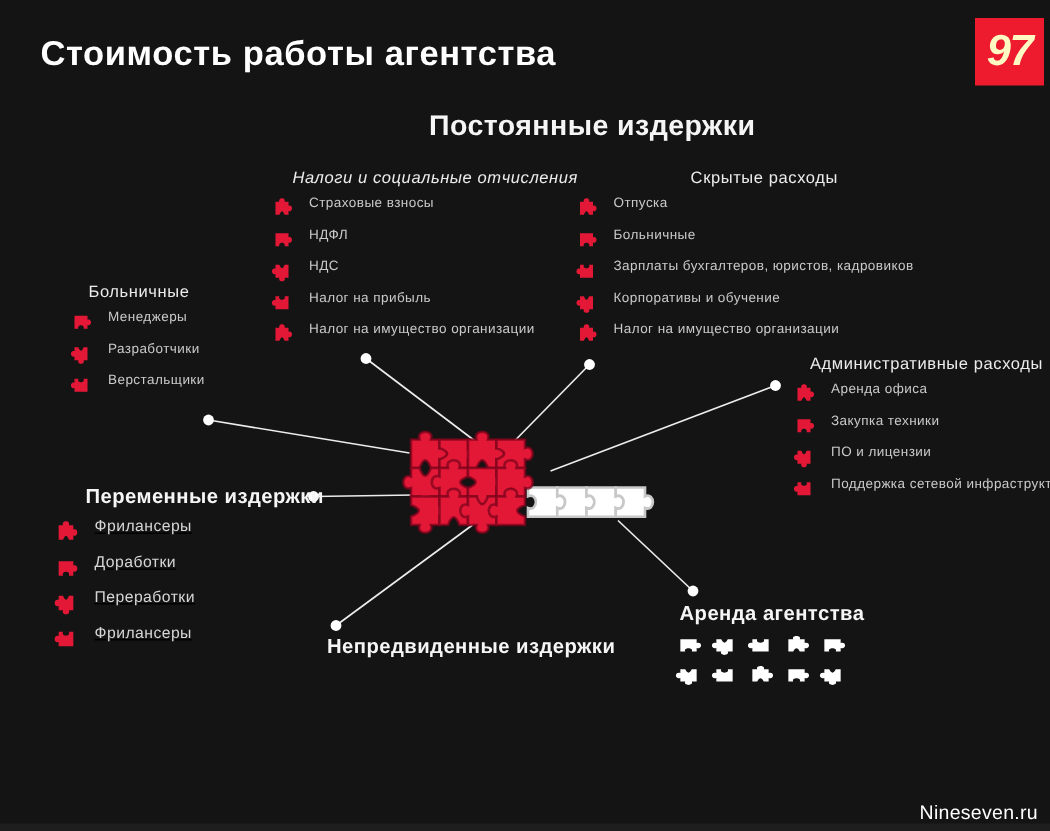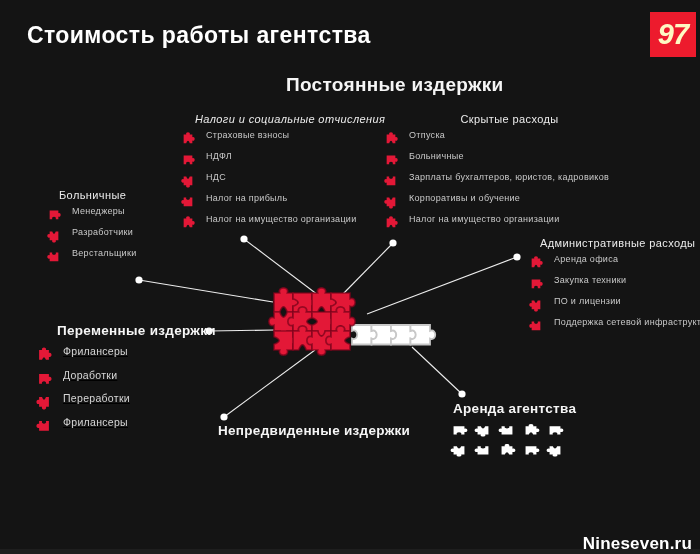--- a/index.html
+++ b/index.html
@@ -50,21 +50,21 @@
   .sec-staff{left:46px;top:188px;}       .sec-staff h2{margin-left:13px;}
   .sec-admin{left:528px;top:236px;}      .sec-admin h2{margin-left:12px;}
   .sec-variable{left:35px;top:322px;}    .sec-variable h2{margin-left:22px;}
   .sec-unforeseen{left:195px;top:422px;} .sec-unforeseen h2{margin-left:23px;}
   .sec-margin{left:449px;top:400px;}     .sec-margin h2{margin-left:4px;}
 
   .pieces{margin-top:5px;width:118px;display:flex;flex-wrap:wrap;gap:5px 4px;}
 
   .watermark{
     position:absolute;right:8px;top:534px;
-    font-size:17px;font-weight:700;color:#ffffff;letter-spacing:.2px;
+    font-size:13px;font-weight:400;color:#ffffff;letter-spacing:.2px;
   }
   .bottom-strip{position:absolute;left:0;right:0;bottom:0;height:5px;background:#1e1e1e;}
 </style>
 </head>
 <body>
 
 <div class="stage">
 
   <h1 class="page-title">Стоимость работы агентства</h1>
   <div class="logo">97</div>

